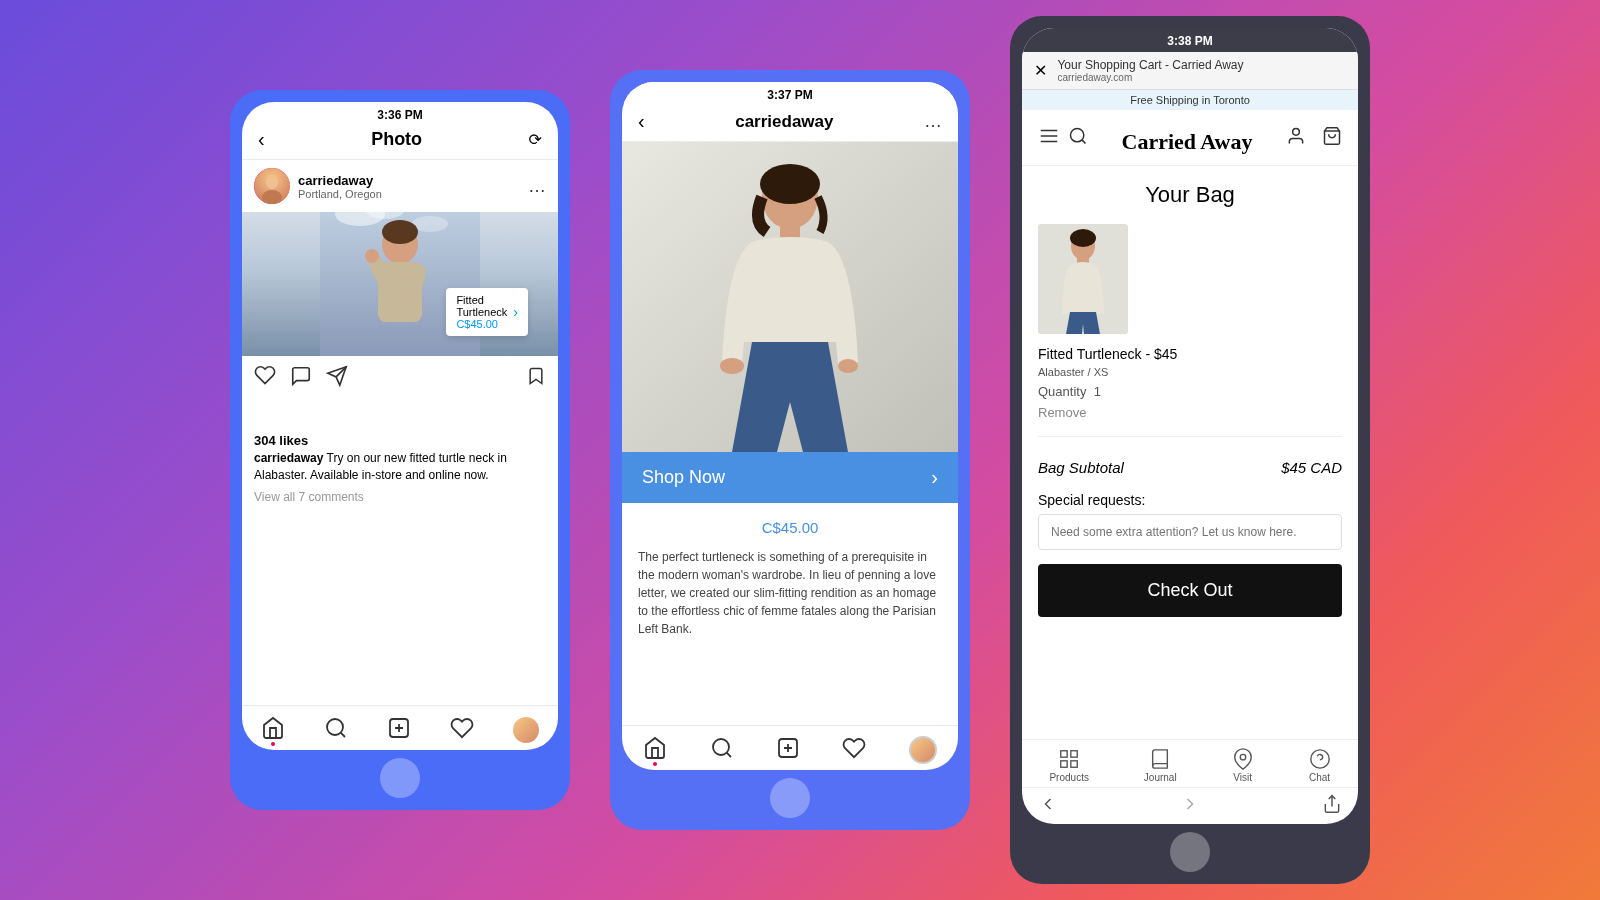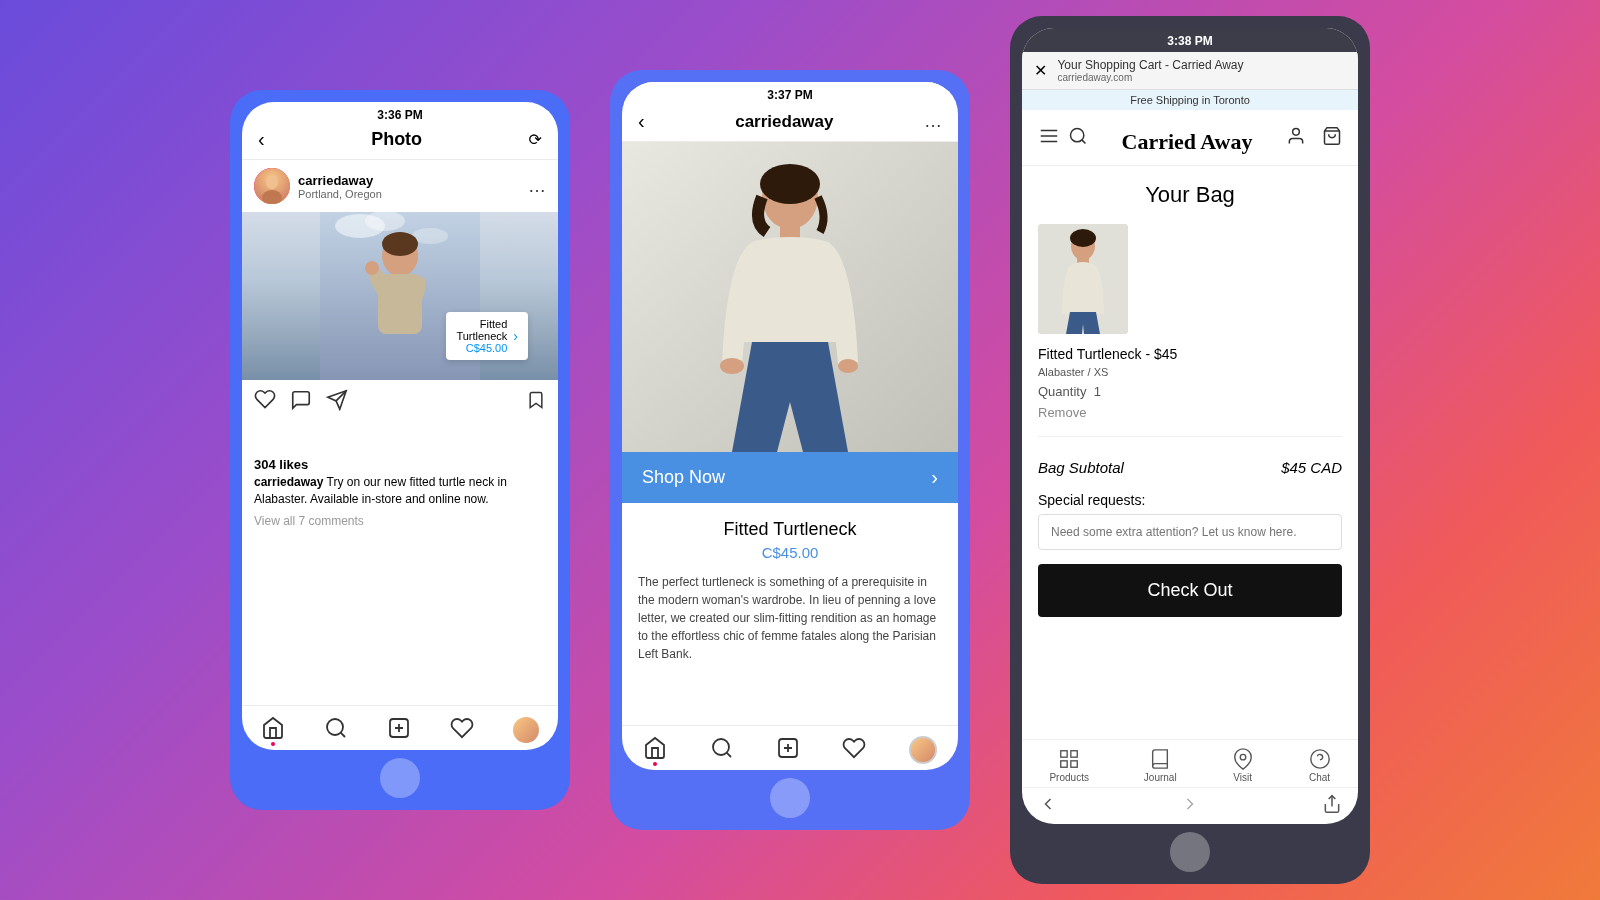--- a/index.html
+++ b/index.html
@@ -103,25 +103,24 @@
       color: white;
       font-weight: bold;
     }
 
     .ig-user-info { flex: 1; }
     .ig-username { font-size: 13px; font-weight: 600; }
     .ig-location { font-size: 11px; color: #666; }
 
     .ig-post-image {
       width: 100%;
-      height: 168px;
+      height: 144px;
       background: linear-gradient(160deg, #c8d8e8 0%, #b0c0d5 50%, #8090b0 100%);
       position: relative;
       overflow: hidden;
-      text-align: right;
     }
 
     .ig-post-image-bg {
       width: 100%;
       height: 100%;
       background: linear-gradient(180deg, #d4dce8 0%, #b8c8d8 40%, #9aacc0 70%, #7890a8 100%);
       display: flex;
       align-items: center;
       justify-content: center;
     }
@@ -584,21 +583,20 @@
         <path d="M130 200 L110 310 L155 310 L168 260 L181 310 L226 310 L206 200Z" fill="#3a5a8a"></path>
       </svg>
     </div>
 
     <div class="shop-now-btn">
       <span>Shop Now</span>
       <span style="font-size:20px;">›</span>
     </div>
 
     <div class="shop-product-info">
-      <div class="shop-product-name">Fitted Turtleneck</div>
       <div class="shop-product-price">C$45.00</div>
       <div class="shop-product-desc">The perfect turtleneck is something of a prerequisite in the modern woman's wardrobe. In lieu of penning a love letter, we created our slim-fitting rendition as an homage to the effortless chic of femme fatales along the Parisian Left Bank.</div>
     </div>
 
     <div class="shop-bottom-nav">
       <span style="cursor:pointer; position:relative;">
         <svg width="24" height="24" viewBox="0 0 24 24" fill="none" stroke="#333" stroke-width="1.8">
             <path d="M3 9l9-7 9 7v11a2 2 0 0 1-2 2H5a2 2 0 0 1-2-2z"></path>
             <polyline points="9 22 9 12 15 12 15 22"></polyline>
           </svg>

